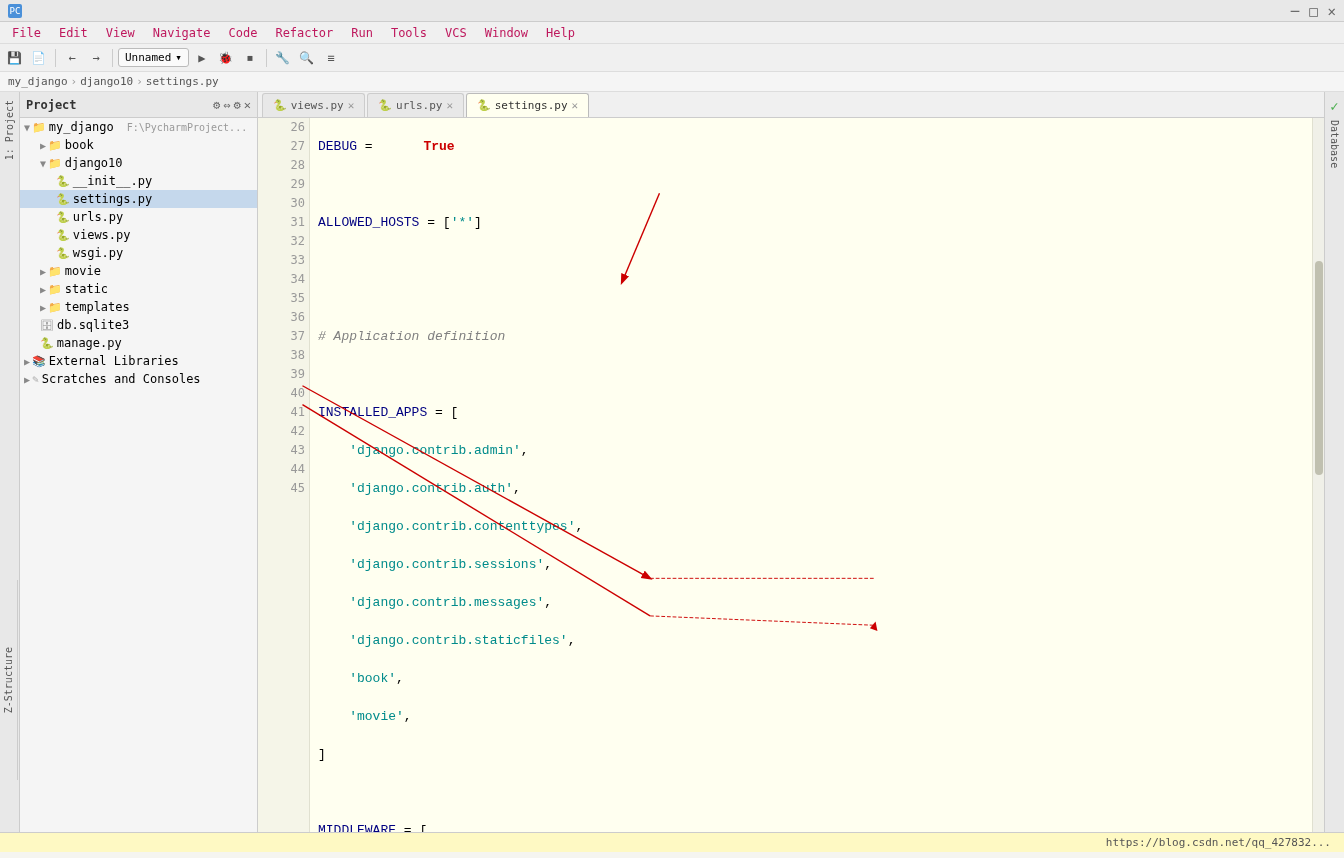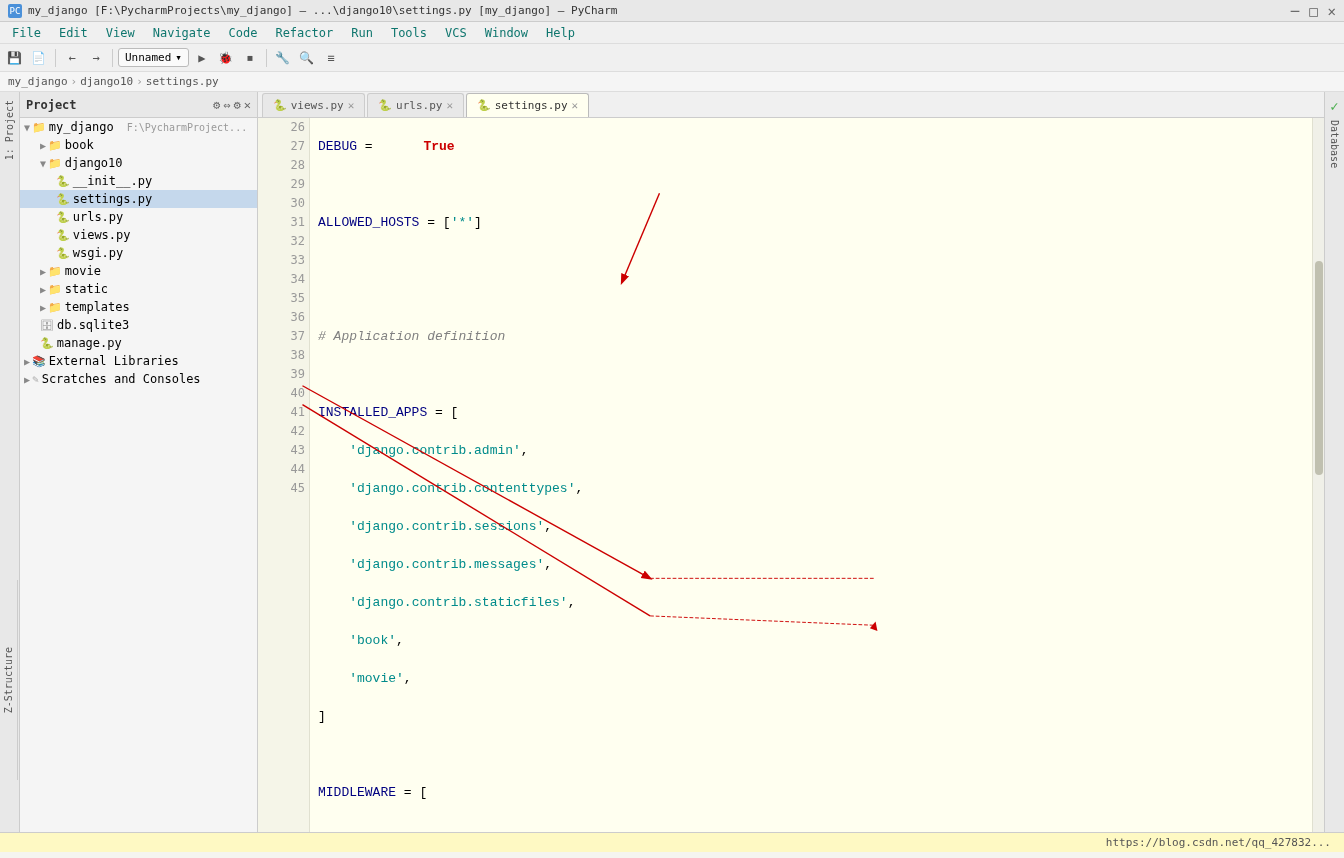--- a/index.html
+++ b/index.html
@@ -24,21 +24,21 @@
 
     
     #menu-bar {
       height: 22px;
       background: #f0f0f0;
       display: flex;
       align-items: center;
       padding: 0 4px;
       border-bottom: 1px solid #ddd;
       font-size: 12px;
-      color: #0f766e;
+      color: #be185d;
       gap: 2px;
     }
     #menu-bar .menu-item {
       padding: 2px 8px;
       cursor: pointer;
     }
 
     
     #toolbar {
       height: 28px;
@@ -300,21 +300,20 @@
       overflow: hidden;
       position: relative;
     }
   </style>
 </head>
 <body>
 
 <div id="title-bar">
   <div class="title-left">
     <div class="title-icon">PC</div>
-    <span>my_django [F:\PycharmProjects\my_django] – ...\django10\settings.py [my_django] – PyCharm</span>
   </div>
   <div class="window-controls">
     <span>─</span>
     <span>□</span>
     <span>✕</span>
   </div>
 </div>
 
 <div id="menu-bar">
     <div class="menu-item">File</div>
@@ -526,20 +525,21 @@
         <div id="code-content">
 <span class="code-line"><span class="var">DEBUG</span> = <span class="bool-true">True</span></span>
 <span class="code-line"></span>
 <span class="code-line"><span class="var">ALLOWED_HOSTS</span> = [<span class="str">'*'</span>]</span>
 <span class="code-line"></span>
 <span class="code-line"></span>
 <span class="code-line"><span class="comment"># Application definition</span></span>
 <span class="code-line"></span>
 <span class="code-line"><span class="var">INSTALLED_APPS</span> = [</span>
 <span class="code-line">    <span class="str">'django.contrib.admin'</span>,</span>
+<span class="code-line">    <span class="str">'django.contrib.auth'</span>,</span>
 <span class="code-line">    <span class="str">'django.contrib.contenttypes'</span>,</span>
 <span class="code-line">    <span class="str">'django.contrib.sessions'</span>,</span>
 <span class="code-line">    <span class="str">'django.contrib.messages'</span>,</span>
 <span class="code-line">    <span class="str">'django.contrib.staticfiles'</span>,</span>
 <span class="code-line">    <span class="str">'book'</span>,</span>
 <span class="code-line">    <span class="str">'movie'</span>,</span>
 <span class="code-line">]</span>
 <span class="code-line"></span>
 <span class="code-line"><span class="var">MIDDLEWARE</span> = [</span>
 

